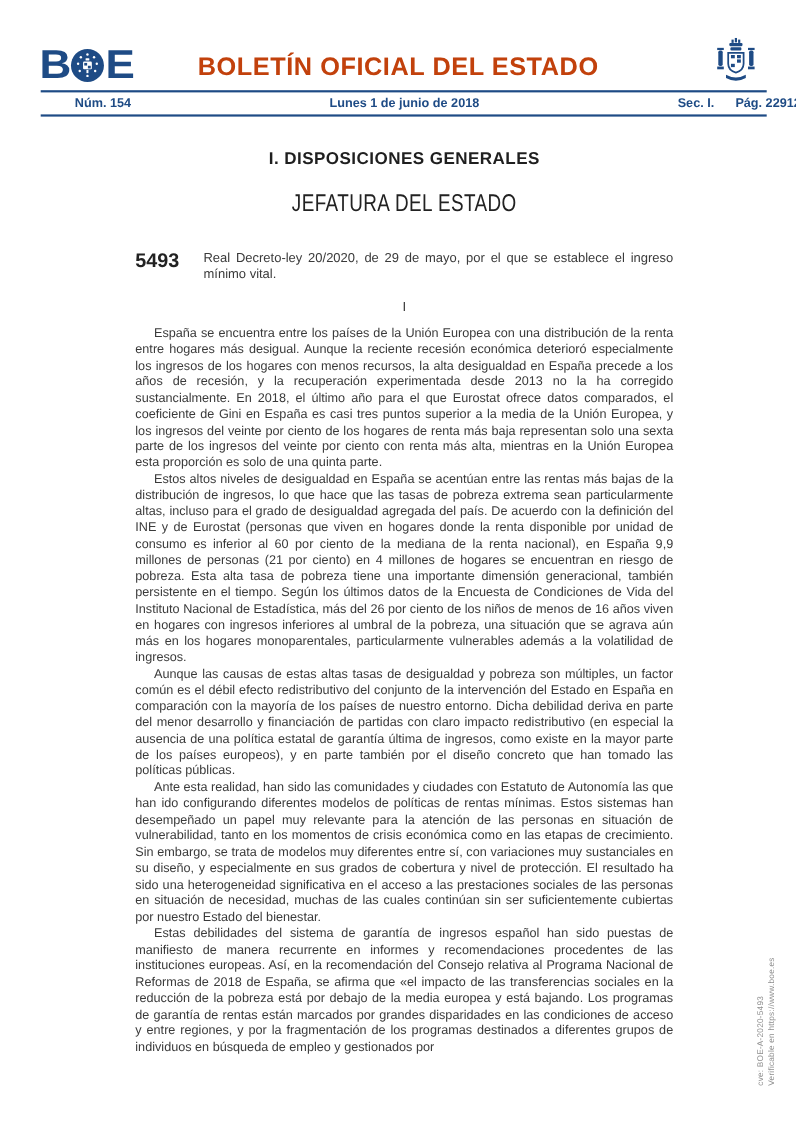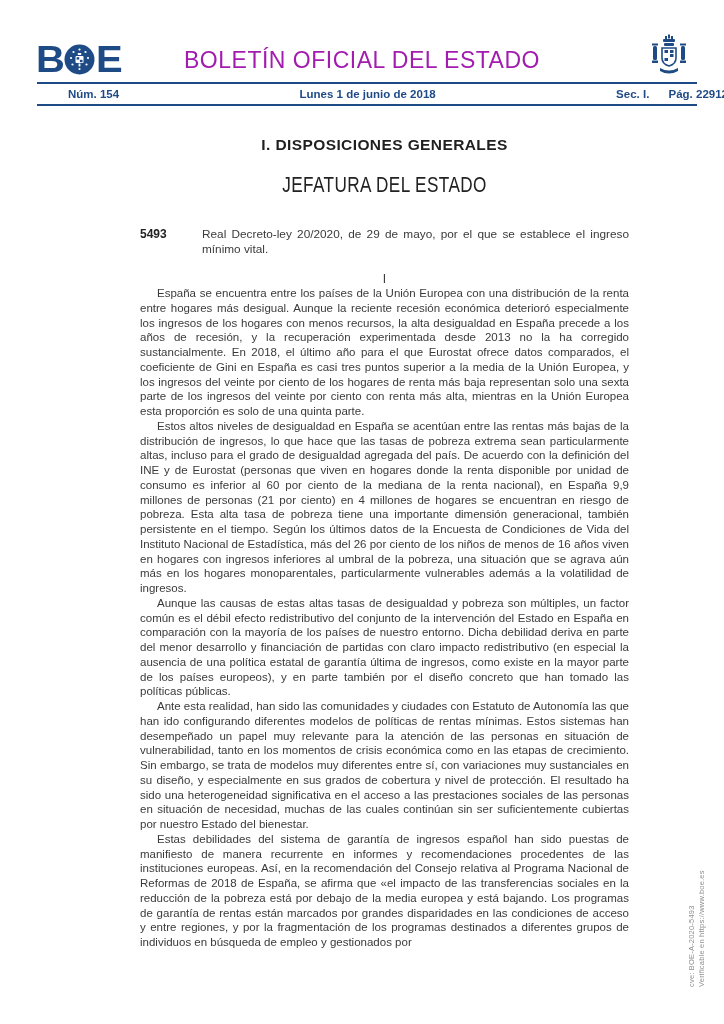--- a/index.html
+++ b/index.html
@@ -27,22 +27,22 @@
     line-height: 32px;
     height: 34px;
   }
   .boe-logo .letter { display: inline-block; transform: scaleY(0.92); }
   .boe-logo svg { margin: 0 1px; display: block; }
 
   .masthead-title {
     position: absolute;
     left: 0; right: 0; top: 47px;
     text-align: center;
-    color: #a21caf;
-    font-weight: normal;
+    color: #c2410c;
+    font-weight: bold;
     font-size: 23px;
     letter-spacing: 0.5px;
   }
 
   .escudo {
     position: absolute;
     left: 650px; top: 34px;
     width: 38px; height: 42px;
   }
 
@@ -66,21 +66,21 @@
     color: #1e4b85;
     font-weight: bold;
     font-size: 11.5px;
     margin-left: 31px;
   }
   .meta-right span + span { margin-left: 16px; }
 
   
   .content {
     position: absolute;
-    left: 140px; top: 136px;
+    left: 123px; top: 136px;
     width: 489px;
     color: #3a3a3a;
   }
   .section-heading {
     text-align: center;
     color: #1f1f1f;
     font-weight: bold;
     font-size: 15.5px;
     letter-spacing: 0.4px;
   }
@@ -96,36 +96,36 @@
     letter-spacing: 0.5px;
   }
   .item-row {
     margin-top: 29px;
     display: flex;
   }
   .item-number {
     width: 62px;
     flex: 0 0 62px;
     font-weight: bold;
-    font-size: 12px;
+    font-size: 18px;
     color: #222222;
   }
   .item-title {
     flex: 1;
     font-size: 11.8px;
     line-height: 15px;
     text-align: justify;
   }
   .part-marker {
     margin-top: 15px;
     text-align: center;
     font-size: 12px;
     color: #3a3a3a;
   }
-  .body-text { }
+  .body-text { margin-top: 10px; }
   .body-text p {
     font-size: 11.5px;
     line-height: 14.75px;
     text-align: justify;
     text-indent: 17px;
     color: #3a3a3a;
   }
 
   
   .cve-block {

